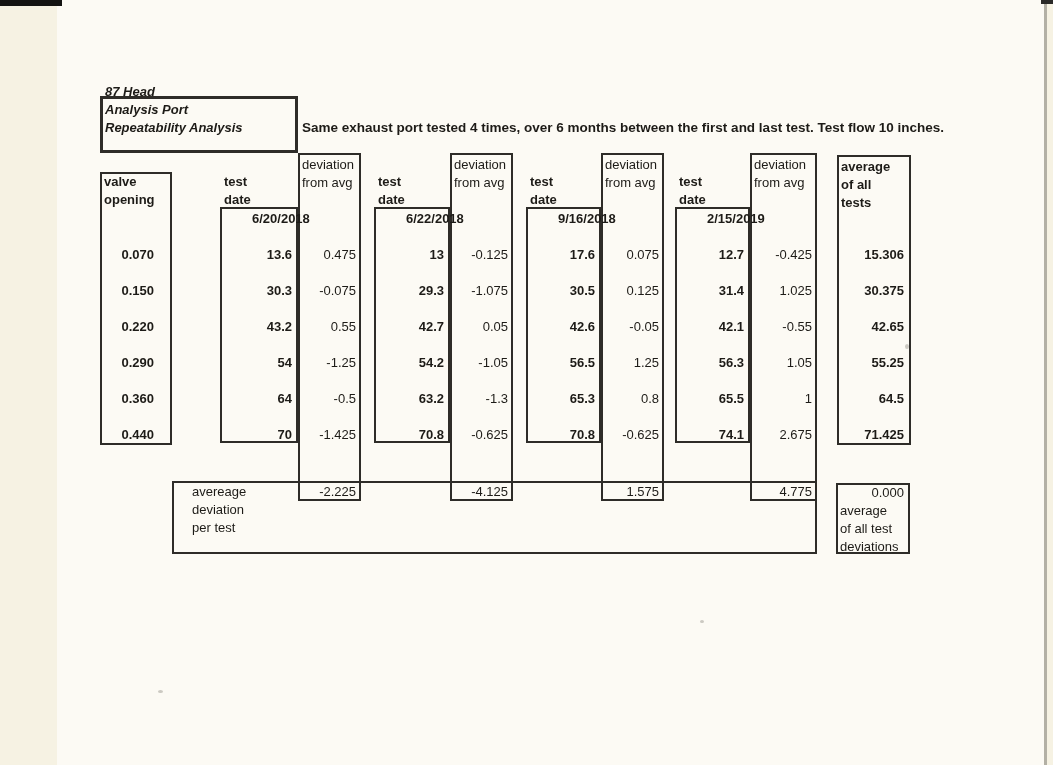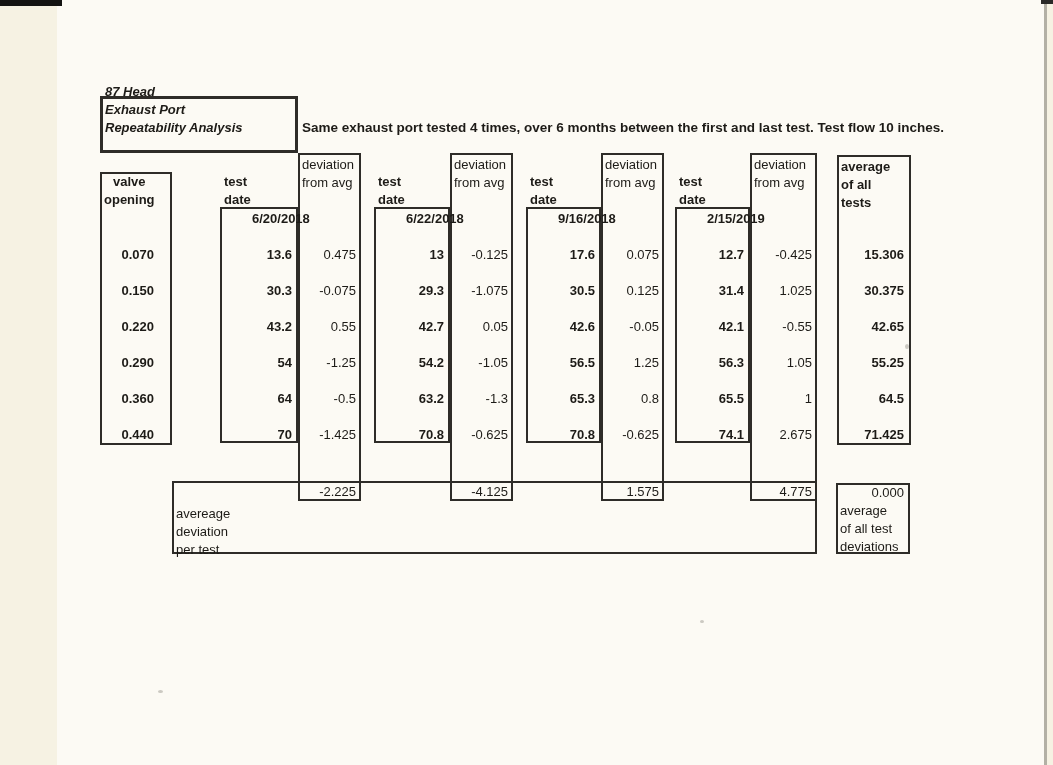--- a/index.html
+++ b/index.html
@@ -33,27 +33,27 @@
   #box-overall { left:836px; top:483px; width:74px; height:71px; }
   #box-avg     { left:837px; top:155px; width:74px;  height:290px; }
 
   .txt { position:absolute; font-size:13px; line-height:18px; color:#1d1b17; white-space:nowrap; }
   .b { font-weight:bold; }
   .cell { text-align:right; }
 
   #title-block { left:105px; top:83px; font-style:italic; font-weight:bold; }
   #subtitle { left:302px; top:119px; font-weight:bold; font-size:13.5px; }
 
-  #hdr-valve { left:104px; top:173px; font-weight:bold;text-align:center; }
+  #hdr-valve { left:104px; top:173px; font-weight:bold; }
   .hdr-test  { top:173px; font-weight:bold; }
   #hdr-test-0 { left:224px; } #hdr-test-1 { left:378px; } #hdr-test-2 { left:530px; } #hdr-test-3 { left:679px; }
   .hdr-dev   { top:156px; }
   #hdr-dev-0 { left:302px; } #hdr-dev-1 { left:454px; } #hdr-dev-2 { left:605px; } #hdr-dev-3 { left:754px; }
   #hdr-avg   { left:841px; top:158px; font-weight:bold; }
-  #lbl-bottom { left:176px; top:483px;margin-top:22px; }
+  #lbl-bottom { left:192px; top:483px; }
   #lbl-overall { left:840px; top:502px; }
   #overall-val { left:840px; top:484px; width:64px; }
 
   .r0 { top:246px; } .r1 { top:282px; } .r2 { top:318px; } .r3 { top:354px; }
   .r4 { top:390px; } .r5 { top:426px;padding-left:12px; }
   .r-date { top:210px;padding-left:30px; }
   .r-avgdev { top:483px; }
 
   .c-valve { left:90px; width:64px; }
   .c-t0 { left:222px; width:70px; } .c-t1 { left:376px; width:68px; }
@@ -69,21 +69,21 @@
 <div id="edge-right"></div>
 <div id="strip-top"></div>
 <div id="mark-topright"></div>
 <div class="speck" style="left:905px;top:344px;width:4px;height:5px;"></div>
 <div class="speck" style="left:700px;top:620px;width:4px;height:3px;"></div>
 <div class="speck" style="left:158px;top:690px;width:5px;height:3px;"></div>
 
 <div id="box-title" class="box"></div>
 <div id="title-block" class="txt">
   <div>87 Head</div>
-  <div>Exhaust Port</div>
+  <div>Analysis Port</div>
   <div>Repeatability Analysis</div>
 </div>
 <div id="subtitle" class="txt">Same exhaust port tested 4 times, over 6 months between the first and last test. Test flow 10 inches.</div>
 
 <div id="box-valve" class="box"></div>
 <div id="hdr-valve" class="txt">
   <div>valve</div>
   <div>opening</div>
 </div>
 <div class="txt cell b c-valve r0">0.070</div>

